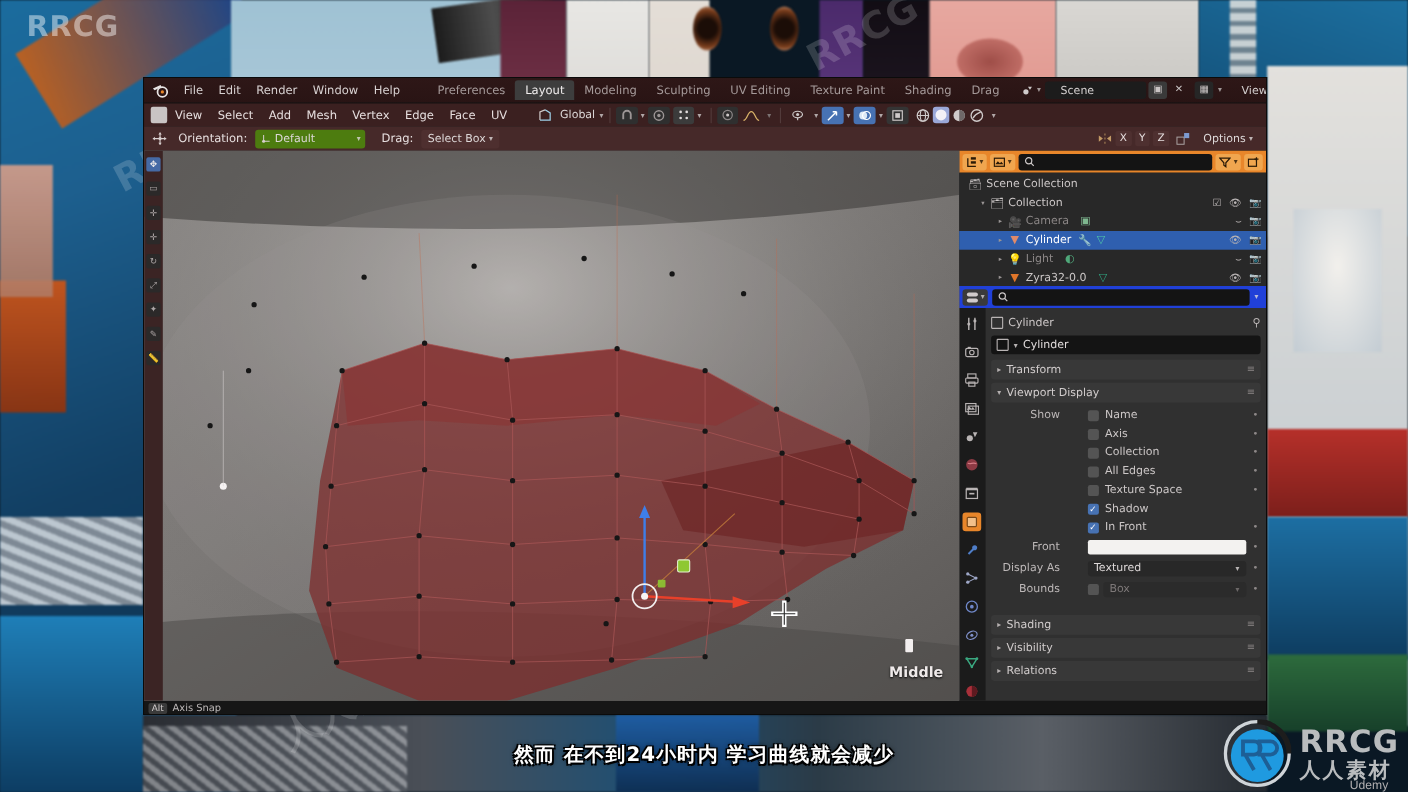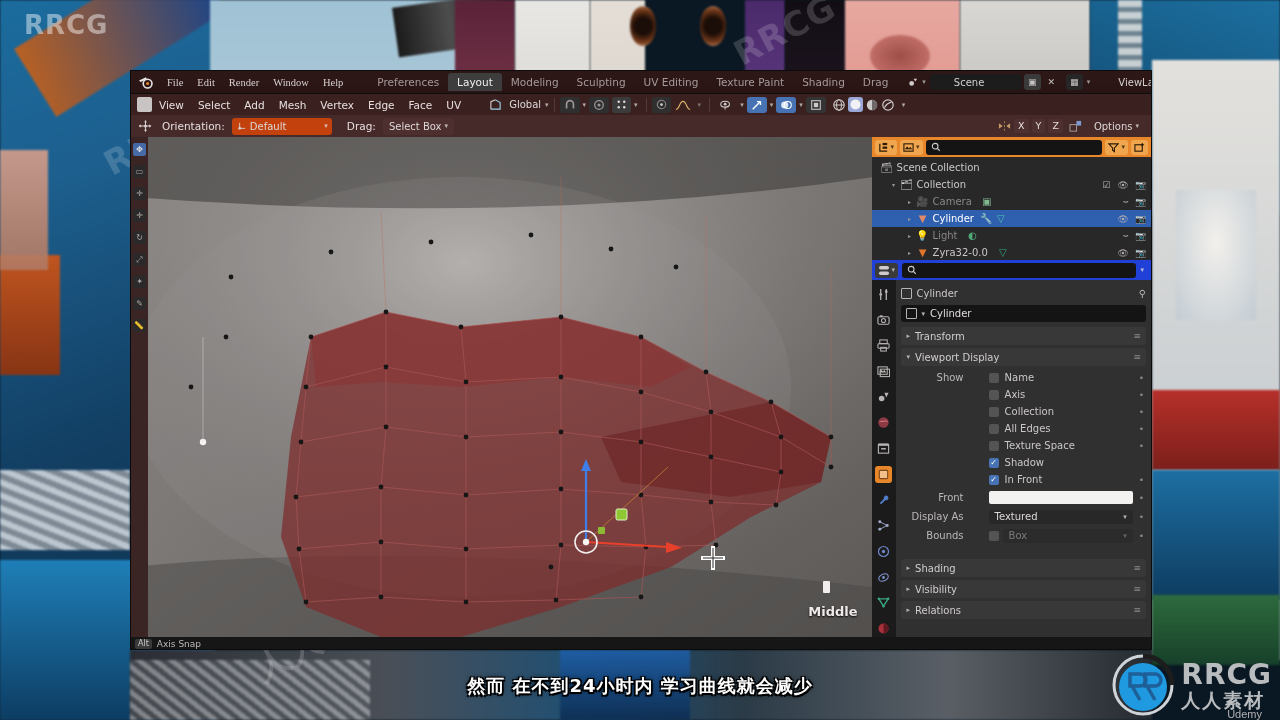--- a/index.html
+++ b/index.html
@@ -44,32 +44,32 @@
     position:relative;
     background:linear-gradient(#2e1717,#291414);
   }
   .blender-logo {
     width:16px;height:16px;margin:0 6px 0 3px;
     position:relative;
   }
   .blender-logo svg{display:block}
   .menu-item {
     color:#d8d2d2; padding:2px 7px; font-size:10.5px;
-    white-space:nowrap; cursor:default;font-family:Liberation Serif, serif;
+    white-space:nowrap; cursor:default;
   }
   .ws-tabs { display:flex; align-items:center; margin-left:18px; }
   .ws-tab {
     color:#a59a9a; padding:3px 9px; font-size:10.5px; border-radius:3px 3px 0 0;
     white-space:nowrap;
   }
   .ws-tab.active { background:#3d3d3d; color:#f0eded; }
   .scene-block { display:flex; align-items:center; margin-left:6px; }
   .mini-field {
     background:#1c1c1c; border-radius:3px; height:16px;
-    display:flex; align-items:center; padding:0 24px; color:#d4d0d0;
+    display:flex; align-items:center; padding:0 14px; color:#d4d0d0;
     font-size:10px; min-width:70px;
   }
   .icon-btn {
     width:17px;height:16px;background:#3a3a3a;border-radius:3px;
     display:flex;align-items:center;justify-content:center;
     color:#c9c4c4;font-size:9px;margin-left:2px;
   }
   .icon-btn.dark{background:#262626}
   .icon-btn.flat{background:transparent}
 
@@ -453,21 +453,21 @@
   <div id="hdr2">
     <div style="width:20px;display:flex;justify-content:center">
       <svg width="15" height="14" viewBox="0 0 16 14">
         <path d="M1 7 H14" stroke="#d8cfcf" stroke-width="1.1"></path>
         <path d="M8 1 V13" stroke="#d8cfcf" stroke-width="1.1"></path>
         <circle cx="8" cy="7" r="1.6" fill="#d8cfcf"></circle>
         <path d="M1 7 L3 5.2 L3 8.8 Z M14 7 L12 5.2 L12 8.8 Z M8 1 L6.3 3 L9.7 3 Z M8 13 L6.3 11 L9.7 11 Z" fill="#d8cfcf"></path>
       </svg>
     </div>
     <div class="hdr-menu">Orientation:</div>
-    <div class="ctrl" style="background:#c2410c;min-width:100px;height:17px">
+    <div class="ctrl" style="background:#4d7c0f;min-width:100px;height:17px">
       <span style="display:inline-flex">
         <svg width="11" height="11" viewBox="0 0 12 12">
             <circle cx="4" cy="8" r="1.5" fill="#d8cfcf"></circle>
             <path d="M4 8 L4 2 M4 8 L10 8" stroke="#d8cfcf" stroke-width="1"></path>
           </svg>
       </span>
       <span>Default</span>
       <span class="chev" style="margin-left:auto">▾</span>
     </div>
     <div class="hdr-menu" style="margin-left:8px">Drag:</div>

